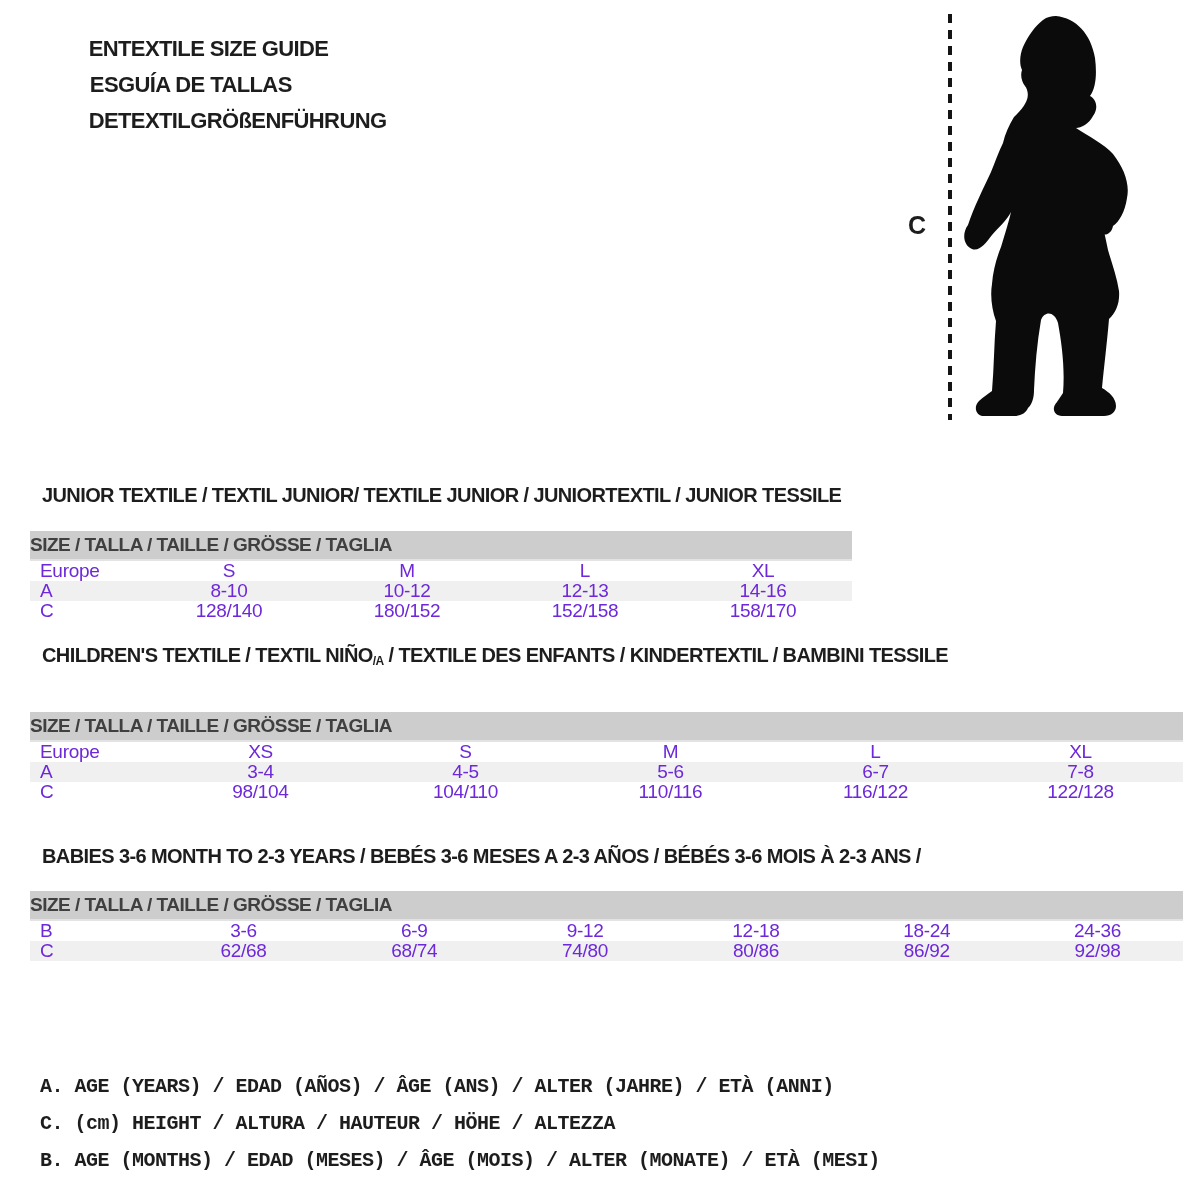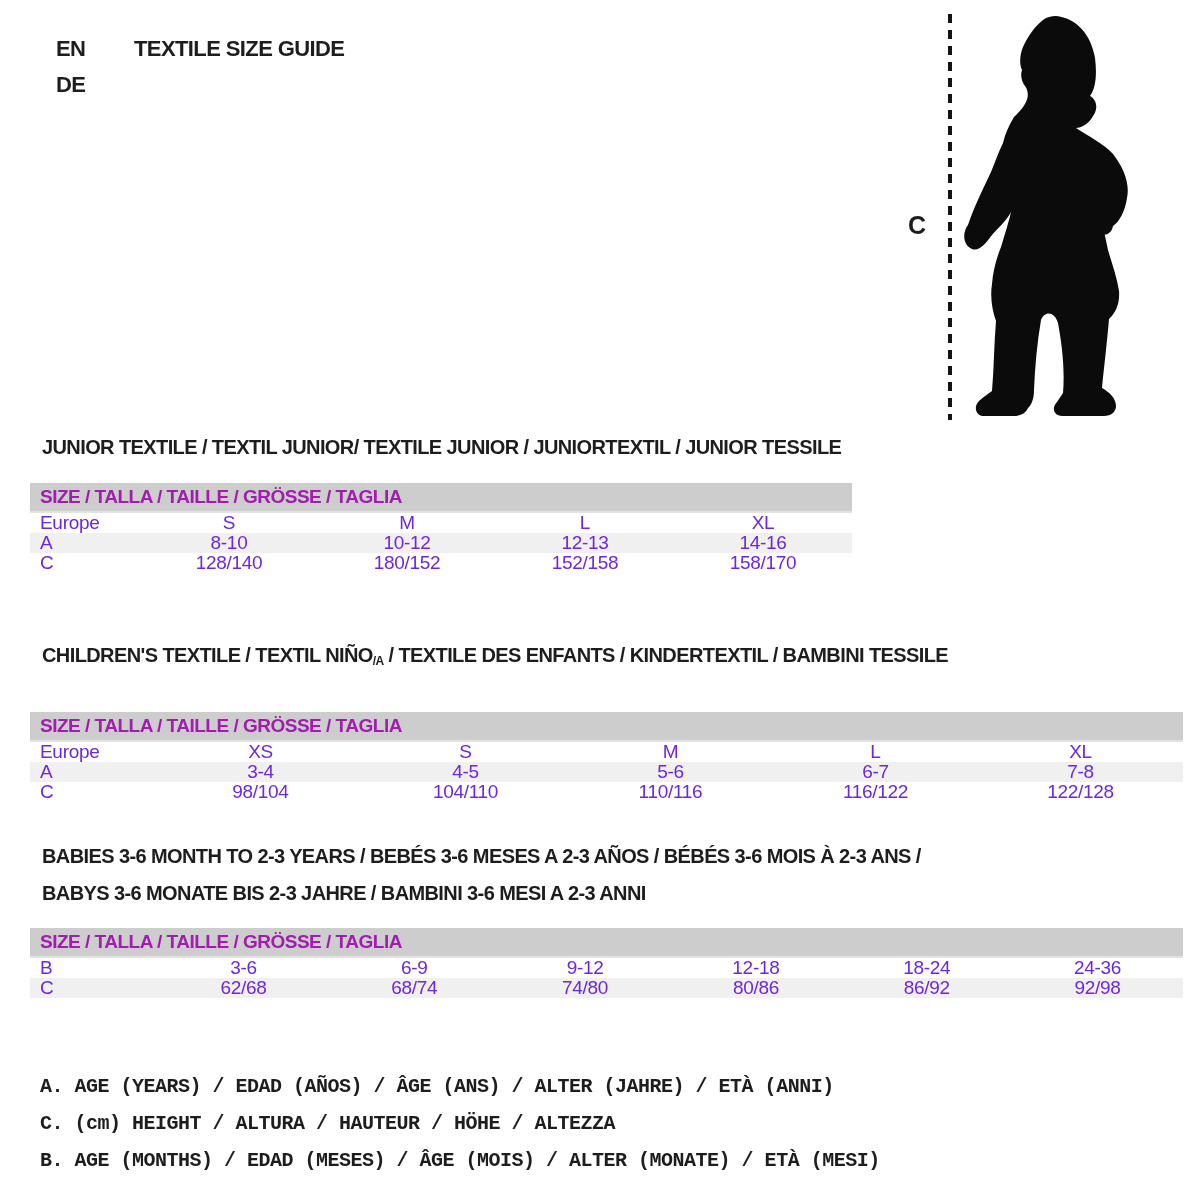--- a/index.html
+++ b/index.html
@@ -9,47 +9,47 @@
   }
   html,body{margin:0;padding:0;}
   body{
     width:1200px;height:1200px;background:#ffffff;
     font-family:"Liberation Sans","DejaVu Sans",sans-serif;
     color:var(--ink);
   }
   .page{position:absolute;left:0;top:0;width:1200px;height:1200px;overflow:hidden;background:#fff;}
 
   
-  .lang-block{position:absolute;left:56px;top:31px;}
+  .lang-block{position:absolute;left:40px;top:31px;text-align:right;}
   .lang-row{display:flex;height:36px;align-items:center;}
   .lang-code,.lang-title{font-weight:bold;font-size:22px;letter-spacing:-0.6px;white-space:nowrap;}
   .lang-code{width:78px;}
 
   
   .figure{position:absolute;left:880px;top:0;width:320px;height:430px;}
   .figure svg{position:absolute;left:0;top:0;}
   .c-label{position:absolute;left:28px;top:211px;font-size:25px;font-weight:bold;}
 
   
   .sec{position:absolute;left:30px;}
   .sec-junior{top:437px;width:822px;}
   .sec-children{top:645px;width:1153px;}
   .sec-babies{top:838px;width:1153px;}
   .title{margin-left:12px;}
   .title-line{font-size:20px;font-weight:bold;letter-spacing:-0.6px;line-height:21px;white-space:nowrap;}
-  .sec-junior  .title{margin-bottom:25px;}
+  .sec-junior  .title{margin-bottom:25px;margin-top:48px;}
   .sec-children .title{margin-bottom:40px;}
   .sec-babies  .title-line{line-height:37px;}
   .sec-babies  .title{margin-bottom:16px;}
   .sub{font-size:0.6em;vertical-align:-0.22em;font-weight:bold;}
 
   .band{
     height:30px;background:var(--band);display:flex;align-items:center;
-    padding-left:10px;box-sizing:border-box;border-bottom:2px solid #e3e3e3;
-    font-size:19px;font-weight:bold;letter-spacing:-0.5px;color:#a21caf;white-space:nowrap;
+    box-sizing:border-box;border-bottom:2px solid #e3e3e3;
+    font-size:19px;font-weight:bold;letter-spacing:-0.5px;color:#404040;white-space:nowrap;
   }
   .trow{height:20px;display:flex;align-items:center;font-size:19px;letter-spacing:-0.3px;color:#6d28d9;}
   .trow.shaded{background:var(--shade);}
   .tlabel{padding-left:10px;box-sizing:border-box;white-space:nowrap;}
   .sec-junior .tlabel{width:110px;}
   .sec-children .tlabel,.sec-babies .tlabel{width:128px;}
   .tcell{flex:1;text-align:center;white-space:nowrap;}
 
   
   .legend{position:absolute;left:40px;top:1068px;}
@@ -59,21 +59,26 @@
 <body>
 
 <div class="page">
 
   <div class="lang-block">
       <div class="lang-row">
         <span class="lang-code">EN</span>
         <span class="lang-title">TEXTILE SIZE GUIDE</span>
       </div>
       <div class="lang-row">
+        <span class="lang-code">ES</span>
+        <span class="lang-title">GUÍA DE TALLAS</span>
+      </div>
+      <div class="lang-row">
         <span class="lang-code">DE</span>
+        <span class="lang-title">TEXTILGRÖßENFÜHRUNG</span>
       </div>
     </div>
 
   <div class="figure">
     <svg width="320" height="430" viewBox="0 0 320 430">
       <line x1="70" y1="14" x2="70" y2="420" stroke="#141414" stroke-width="4" stroke-dasharray="9 7"></line>
       <path fill="#0b0b0b" d="
         M176 16
         C196 18 211 34 215 58
         C217 74 216 88 210 96
@@ -180,21 +185,20 @@
         <div class="tcell">104/110</div>
         <div class="tcell">110/116</div>
         <div class="tcell">116/122</div>
         <div class="tcell">122/128</div>
       </div>
     </section>
 
   <section class="sec sec-babies">
     <div class="title">
         <div class="title-line"><span>BABIES 3-6 MONTH TO 2-3 YEARS / BEBÉS 3-6 MESES A 2-3 AÑOS / BÉBÉS 3-6 MOIS À 2-3 ANS /</span></div>
-        <div class="title-line"><span>BABYS 3-6 MONATE BIS 2-3 JAHRE / BAMBINI 3-6 MESI A 2-3 ANNI</span></div>
       </div>
     <div class="band">
         <span>SIZE / TALLA / TAILLE / GRÖSSE / TAGLIA</span>
       </div>
   <div class="trow">
         <div class="tlabel">B</div>
         <div class="tcell">3-6</div>
         <div class="tcell">6-9</div>
         <div class="tcell">9-12</div>
         <div class="tcell">12-18</div>

